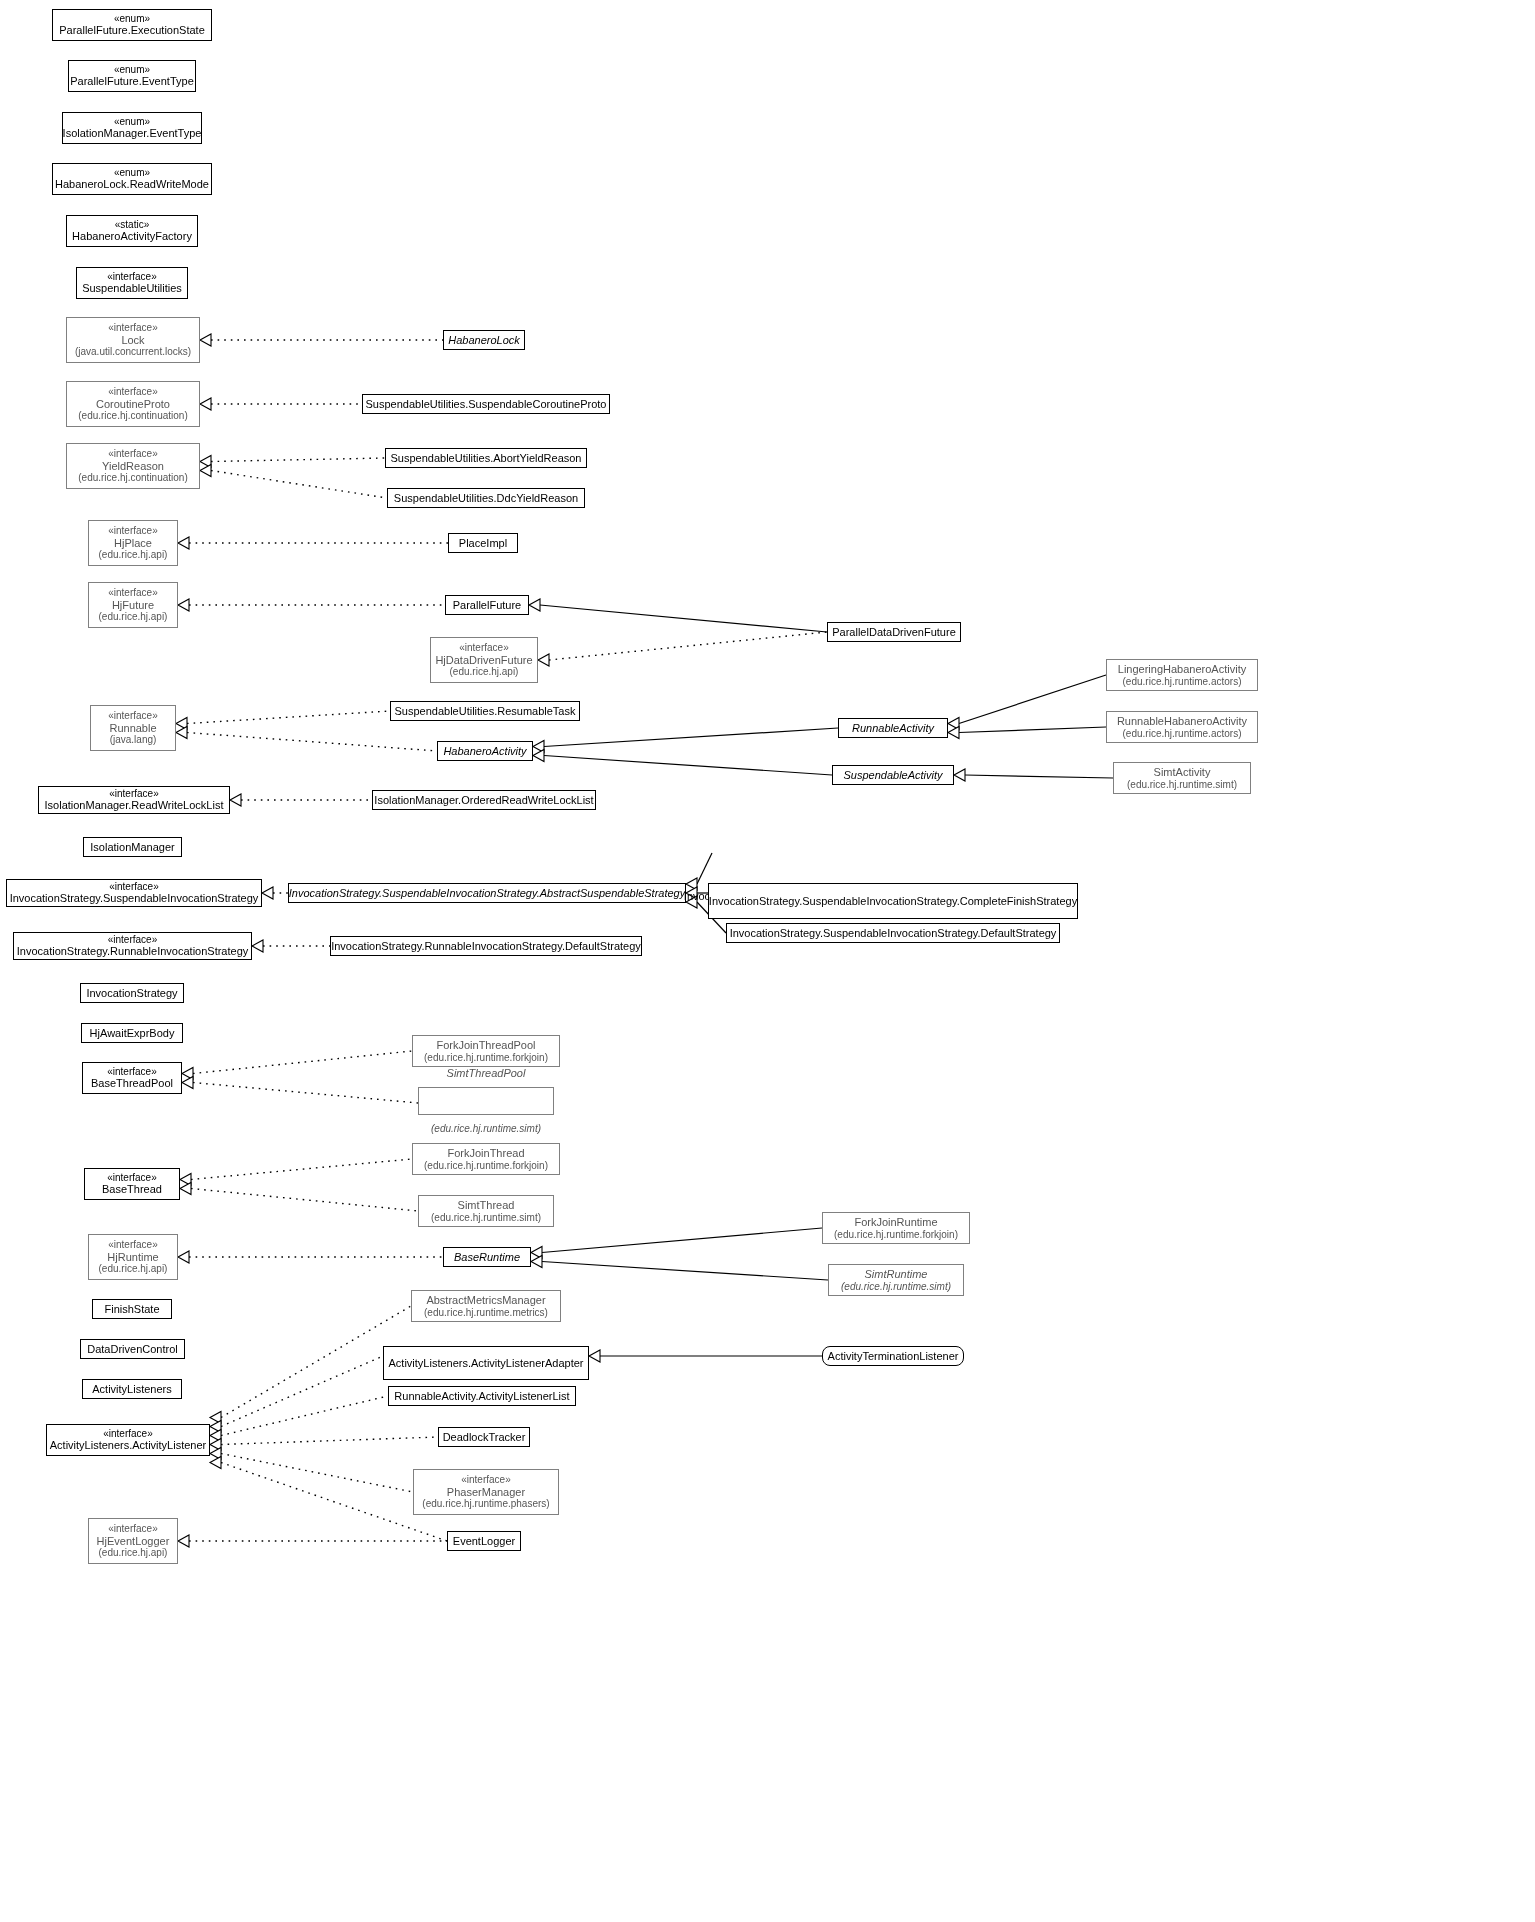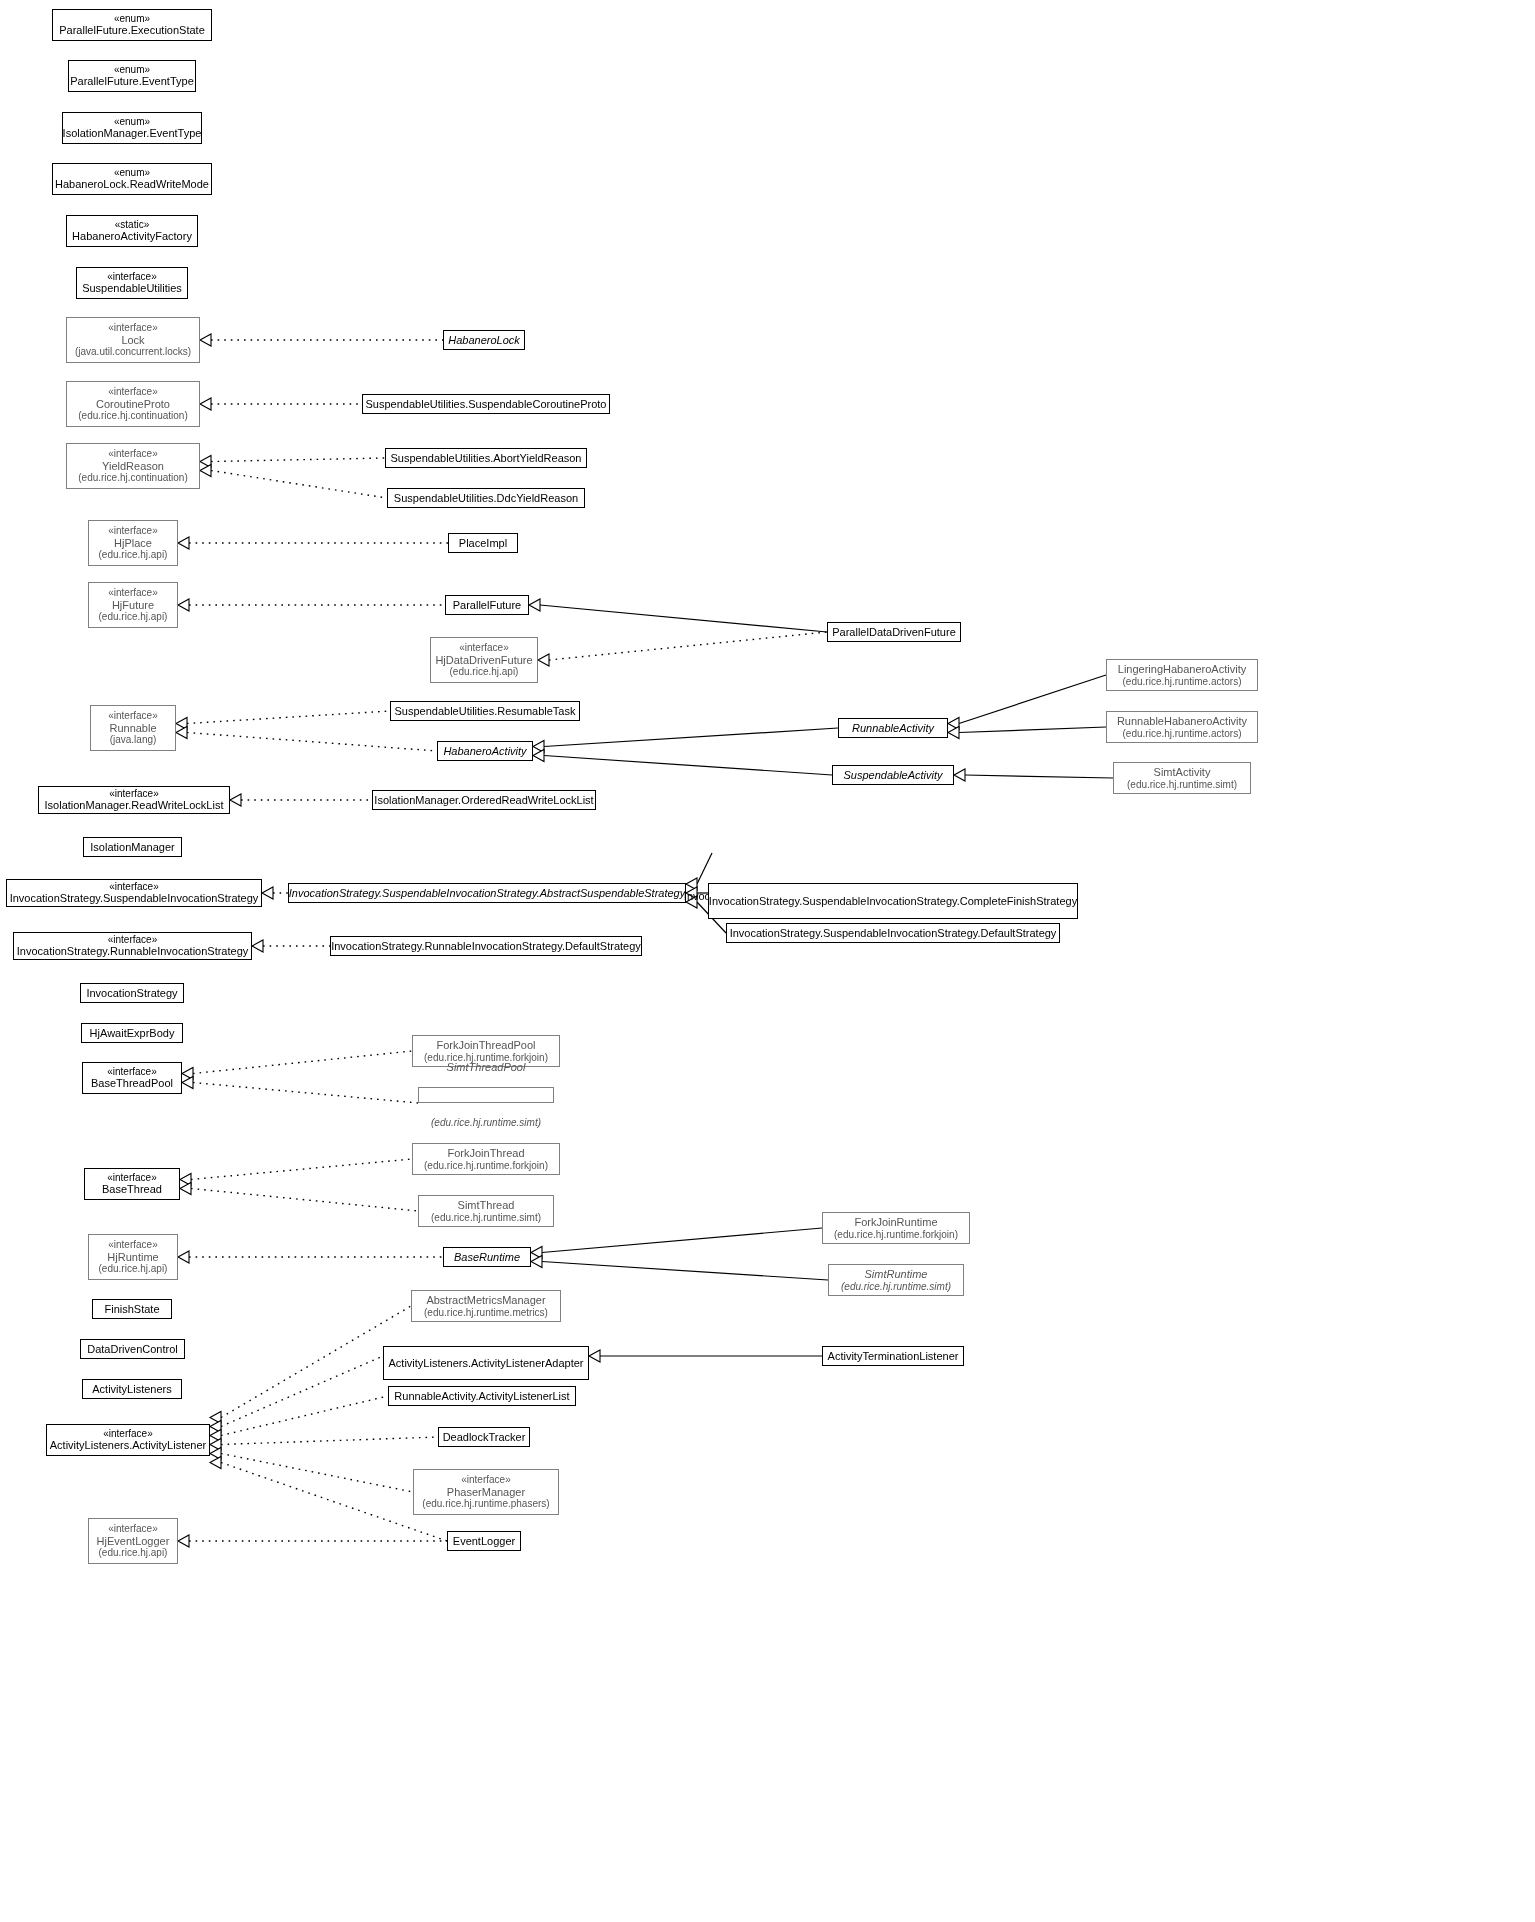--- a/index.html
+++ b/index.html
@@ -339,21 +339,21 @@
     <div class="node" style="left: 726px; top: 923px; width: 334px; height: 20px;">
       <span class="ln nm">InvocationStrategy.SuspendableInvocationStrategy.DefaultStrategy</span>
     </div>
     <div class="node" style="left: 330px; top: 936px; width: 312px; height: 20px;">
       <span class="ln nm">InvocationStrategy.RunnableInvocationStrategy.DefaultStrategy</span>
     </div>
     <div class="node ext" style="left: 412px; top: 1035px; width: 148px; height: 32px;">
       <span class="ln nm">ForkJoinThreadPool</span>
       <span class="ln pkg">(edu.rice.hj.runtime.forkjoin)</span>
     </div>
-    <div class="node ext abs" style="left: 418px; top: 1087px; width: 136px; height: 16px; gap: 43px;">
+    <div class="node ext abs" style="left: 418px; top: 1087px; width: 136px; height: 28px; gap: 43px;">
       <span class="ln nm">SimtThreadPool</span>
       <span class="ln pkg">(edu.rice.hj.runtime.simt)</span>
     </div>
     <div class="node ext" style="left: 412px; top: 1143px; width: 148px; height: 32px;">
       <span class="ln nm">ForkJoinThread</span>
       <span class="ln pkg">(edu.rice.hj.runtime.forkjoin)</span>
     </div>
     <div class="node ext" style="left: 418px; top: 1195px; width: 136px; height: 32px;">
       <span class="ln nm">SimtThread</span>
       <span class="ln pkg">(edu.rice.hj.runtime.simt)</span>
@@ -369,21 +369,21 @@
       <span class="ln nm">SimtRuntime</span>
       <span class="ln pkg">(edu.rice.hj.runtime.simt)</span>
     </div>
     <div class="node ext" style="left: 411px; top: 1290px; width: 150px; height: 32px;">
       <span class="ln nm">AbstractMetricsManager</span>
       <span class="ln pkg">(edu.rice.hj.runtime.metrics)</span>
     </div>
     <div class="node" style="left: 383px; top: 1346px; width: 206px; height: 34px;">
       <span class="ln nm">ActivityListeners.ActivityListenerAdapter</span>
     </div>
-    <div class="node" style="left: 822px; top: 1346px; width: 142px; height: 20px;">
+    <div class="node" style="left: 822px; top: 1346px; width: 142px; height: 20px; border-radius: 8px;">
       <span class="ln nm">ActivityTerminationListener</span>
     </div>
     <div class="node" style="left: 388px; top: 1386px; width: 188px; height: 20px;">
       <span class="ln nm">RunnableActivity.ActivityListenerList</span>
     </div>
     <div class="node" style="left: 438px; top: 1427px; width: 92px; height: 20px;">
       <span class="ln nm">DeadlockTracker</span>
     </div>
     <div class="node ext" style="left: 413px; top: 1469px; width: 146px; height: 46px;">
       <span class="ln stereo">«interface»</span>

